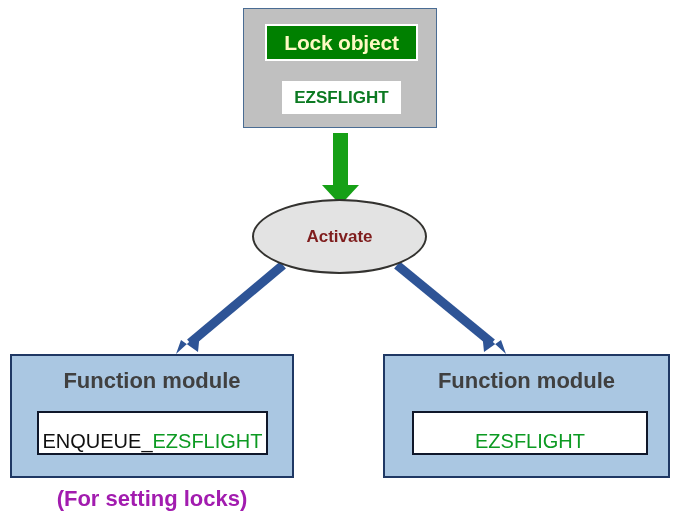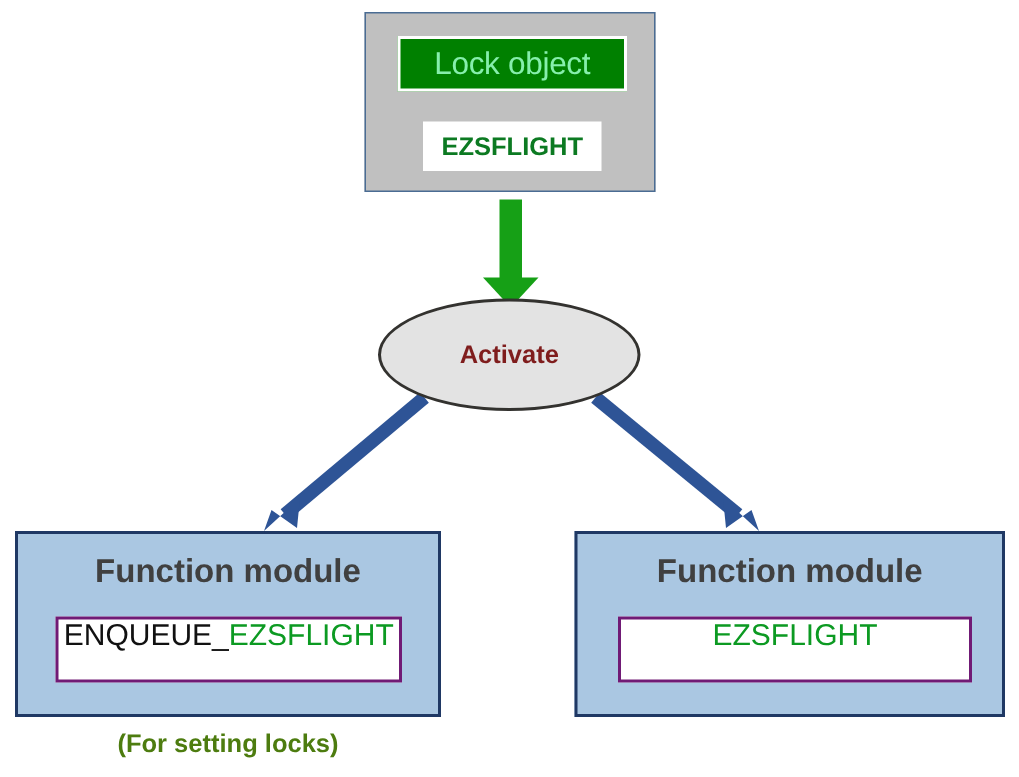--- a/index.html
+++ b/index.html
@@ -34,23 +34,23 @@
     left: 21px;
     top: 15px;
     width: 153px;
     height: 37px;
     background: #008000;
     border: 2px solid #ffffff;
     box-sizing: border-box;
     display: flex;
     align-items: center;
     justify-content: center;
-    color: #86efac;
+    color: #fef9c3;
     font-size: 21px;
-    font-weight: normal;
+    font-weight: bold;
     letter-spacing: -0.2px;
   }
   .lock-name-box {
     position: absolute;
     left: 38px;
     top: 72px;
     width: 119px;
     height: 33px;
     background: #ffffff;
     display: flex;
@@ -100,40 +100,40 @@
     text-align: center;
     color: #404040;
     font-size: 22px;
     font-weight: bold;
   }
   .fm-code-box {
     position: absolute;
     top: 55px;
     height: 44px;
     background: #ffffff;
-    border: 2px solid #701a75;
+    border: 2px solid #0f172a;
     box-sizing: border-box;
     display: flex;
-    align-items: flex-start;
+    align-items: flex-end;
     justify-content: center;
     font-size: 20px;
     white-space: nowrap;
   }
   .fm-box.left  .fm-code-box { left: 25px; right: 24px; }
   .fm-box.right .fm-code-box { left: 27px; right: 20px; }
 
   .code-prefix { color: #111111; }
   .code-object { color: #0c9a22; }
 
   .fm-caption {
     position: absolute;
     top: 486px;
     text-align: center;
-    color: #4d7c0f;
-    font-size: 17px;
+    color: #a21caf;
+    font-size: 22px;
     font-weight: bold;
   }
   .fm-caption.left  { left: 10px;  width: 284px; }
   .fm-caption.right { left: 383px; width: 287px; }
 
   
   .arrow-layer {
     position: absolute;
     left: 0;
     top: 0;

